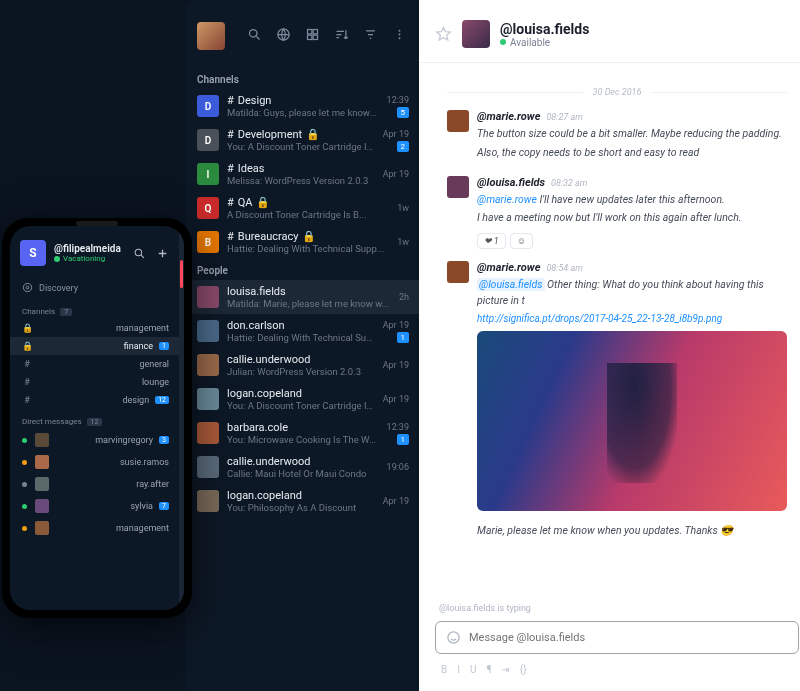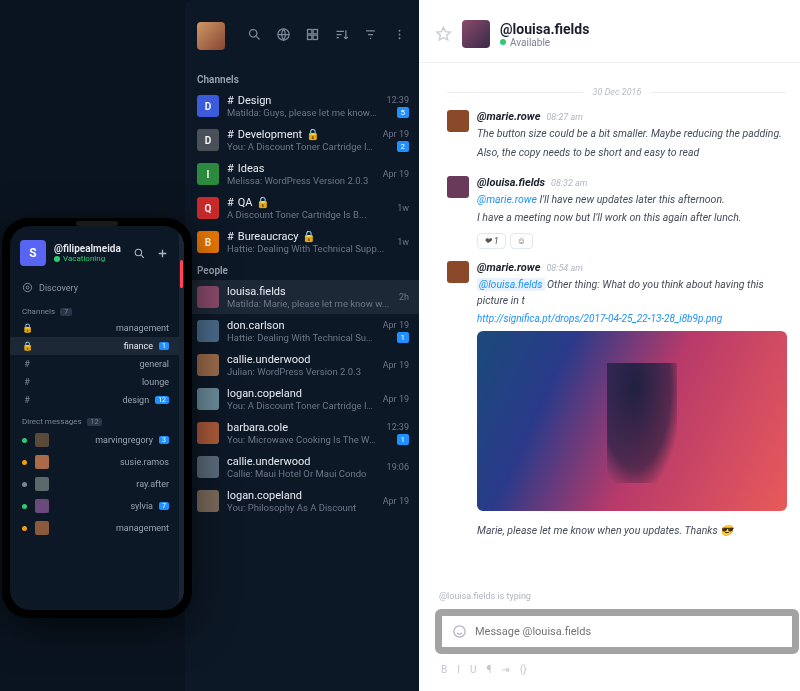--- a/index.html
+++ b/index.html
@@ -43,21 +43,21 @@
 .msg-author { font-weight:700; font-size:11px; color:#1a1f2b; }
 .msg-time { font-size:9px; color:#b0b6c1; }
 .msg-text { font-size:10.5px; line-height:1.5; color:#444b59; margin-bottom:3px; }
 .mention { color:#1e90ff; }
 .mention-hl { background:#e8f3ff; padding:0 2px; border-radius:2px; color:#1e90ff; }
 .link { color:#1e90ff; font-size:10px; }
 .reaction { display:inline-flex; align-items:center; gap:4px; border:1px solid #e3e7ee; border-radius:4px; padding:2px 6px; font-size:9px; color:#555; margin-top:4px; margin-right:4px;}
 .img-attach { margin-top:6px; width: 310px; height: 180px; border-radius:6px; background: linear-gradient(115deg,#1a4a7a 0%, #2a3a8a 25%, #b83a6a 55%, #e85a5a 100%); position:relative; overflow:hidden;}
 .img-attach::after{content:""; position:absolute; left:42%; top:18%; width:70px; height:120px; background: radial-gradient(ellipse at 40% 20%, rgba(20,30,60,.9), rgba(20,30,60,.6) 60%, transparent 80%);}
 .typing { font-size:9px; color:#aeb4c0; padding: 0 20px 4px; }
-.composer { margin: 4px 16px 10px; border:7px solid #a3a3a3; border-radius:6px; padding:8px 10px; display:flex; align-items:center; gap:8px; }
+.composer { margin: 4px 16px 10px; border:1px solid #a3a3a3; border-radius:6px; padding:8px 10px; display:flex; align-items:center; gap:8px; }
 .composer input { border:none; outline:none; flex:1; font-size:11px; color:#555; }
 .fmt-bar { display:flex; gap:10px; padding: 0 22px 16px; color:#c2c8d2; font-size:10px; }
 
 
 .phone { position:absolute; left:2px; top:218px; width:190px; height:400px; background:#000; border-radius:26px; padding:8px; box-shadow: 0 10px 40px rgba(0,0,0,.6); }
 .phone::before{content:""; position:absolute; left:50%; top:3px; transform:translateX(-50%); width:42px; height:5px; background:#1a1a1a; border-radius:3px;}
 .phone-screen { width:100%; height:100%; background:#0d1826; border-radius:20px; overflow:hidden; display:flex; }
 .ph-inner { flex:1; display:flex; flex-direction:column; color:#8b95a5; font-size:9px; }
 .ph-scroll { width:5px; background:#1a2535; position:relative; }
 .ph-scroll::before{content:""; position:absolute; top:34px; left:1px; width:3px; height:28px; background:#ff4757; border-radius:2px;}

